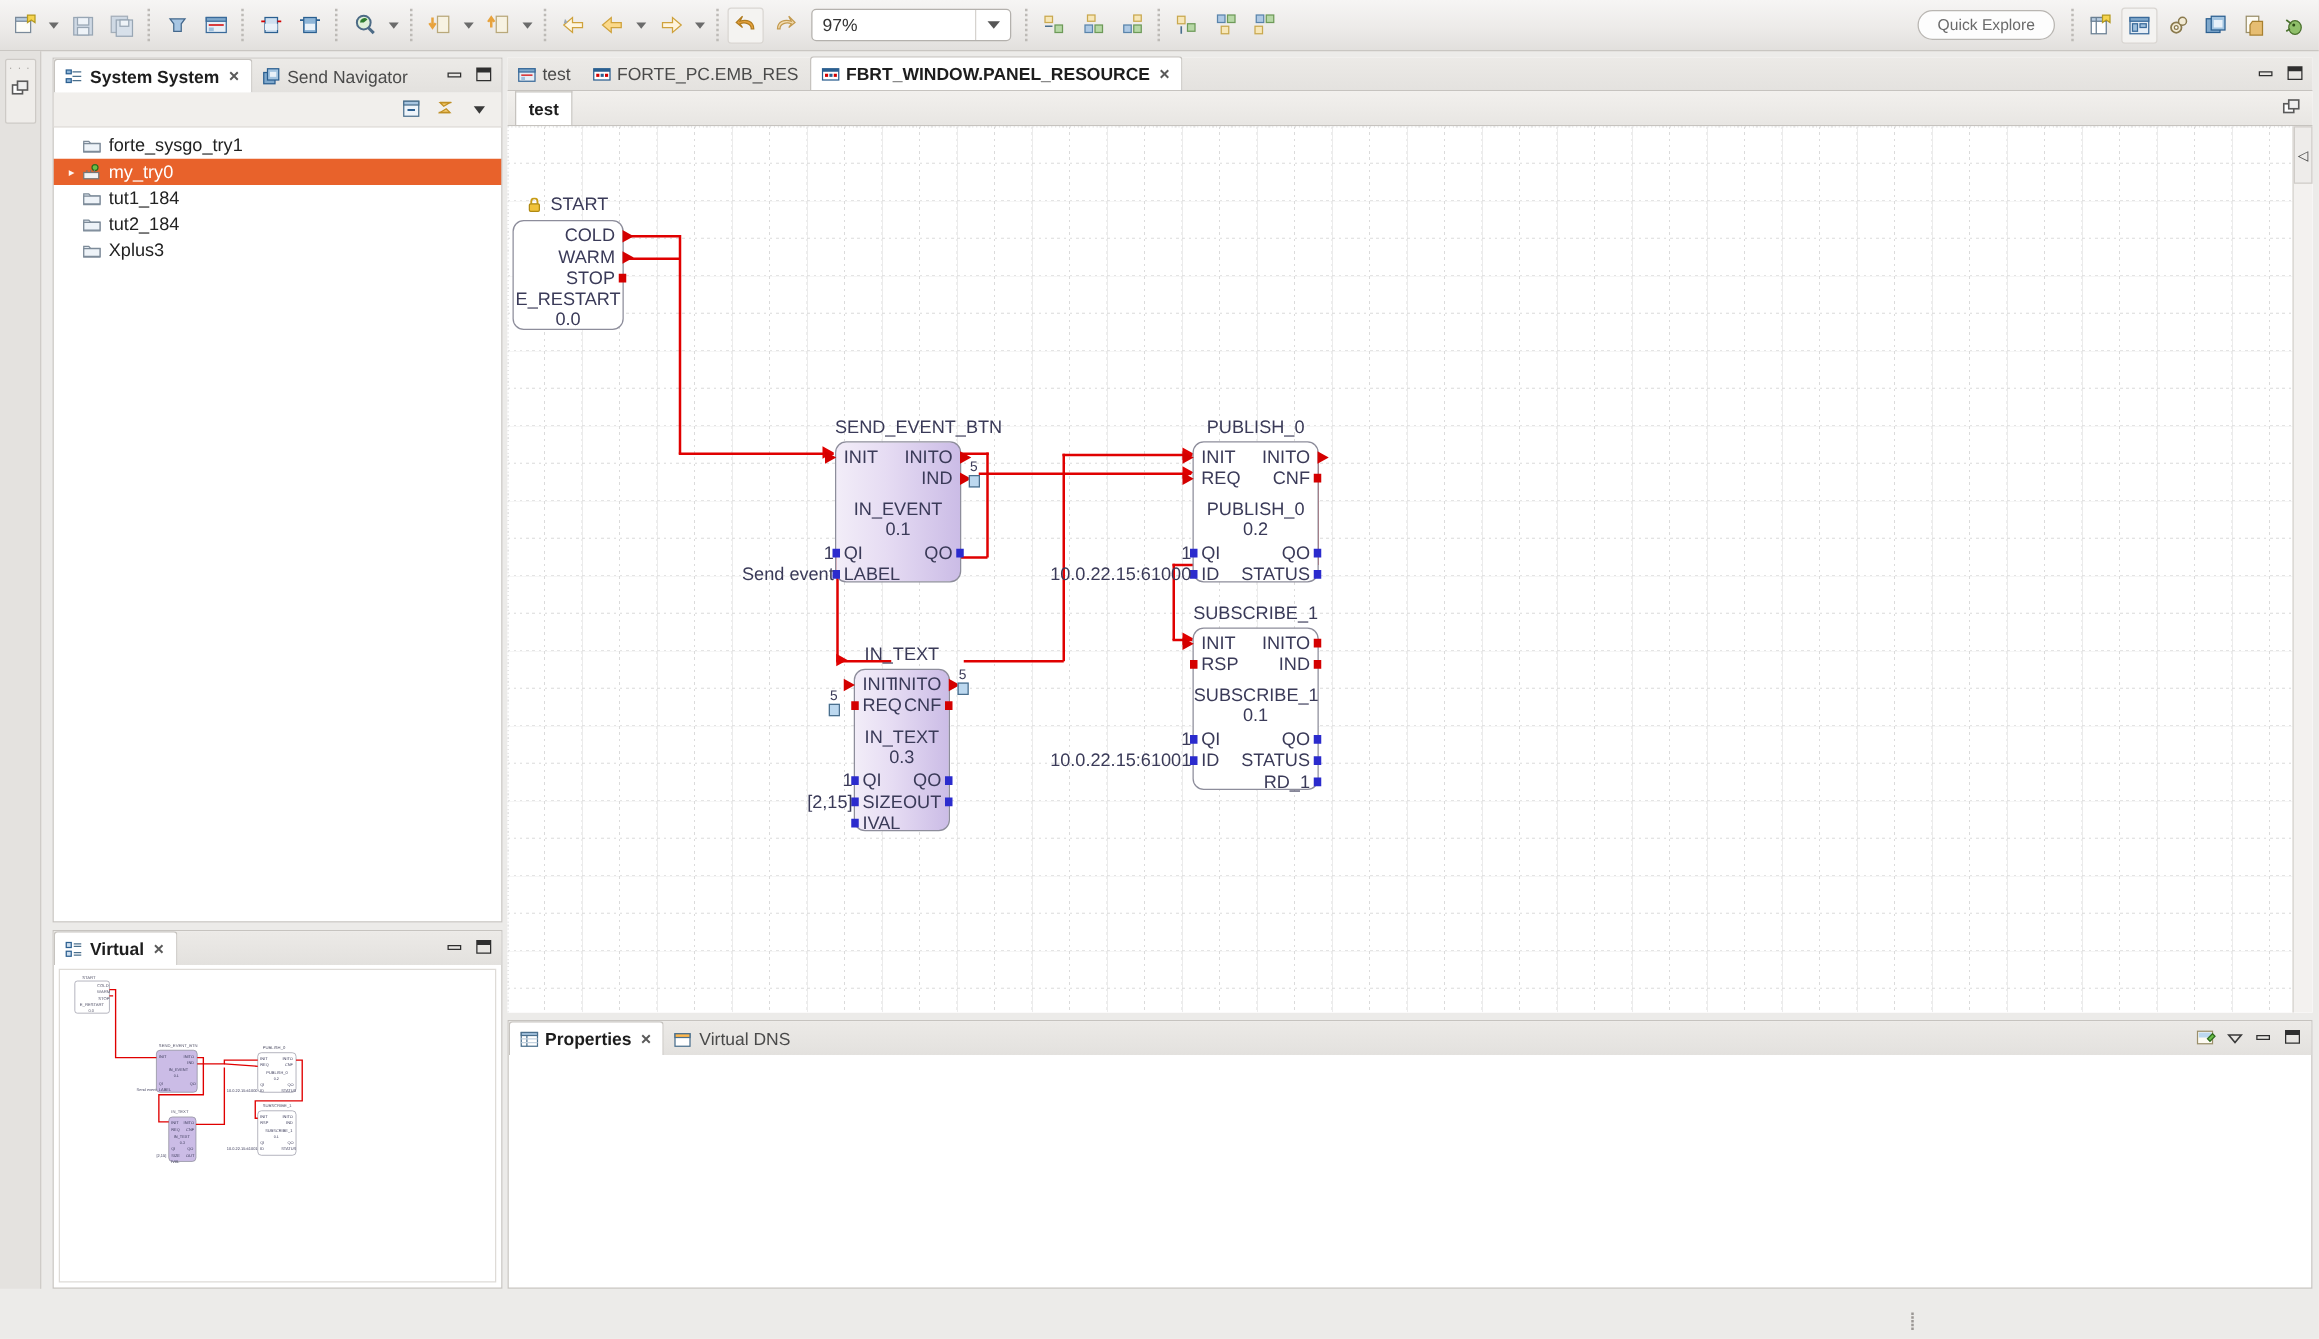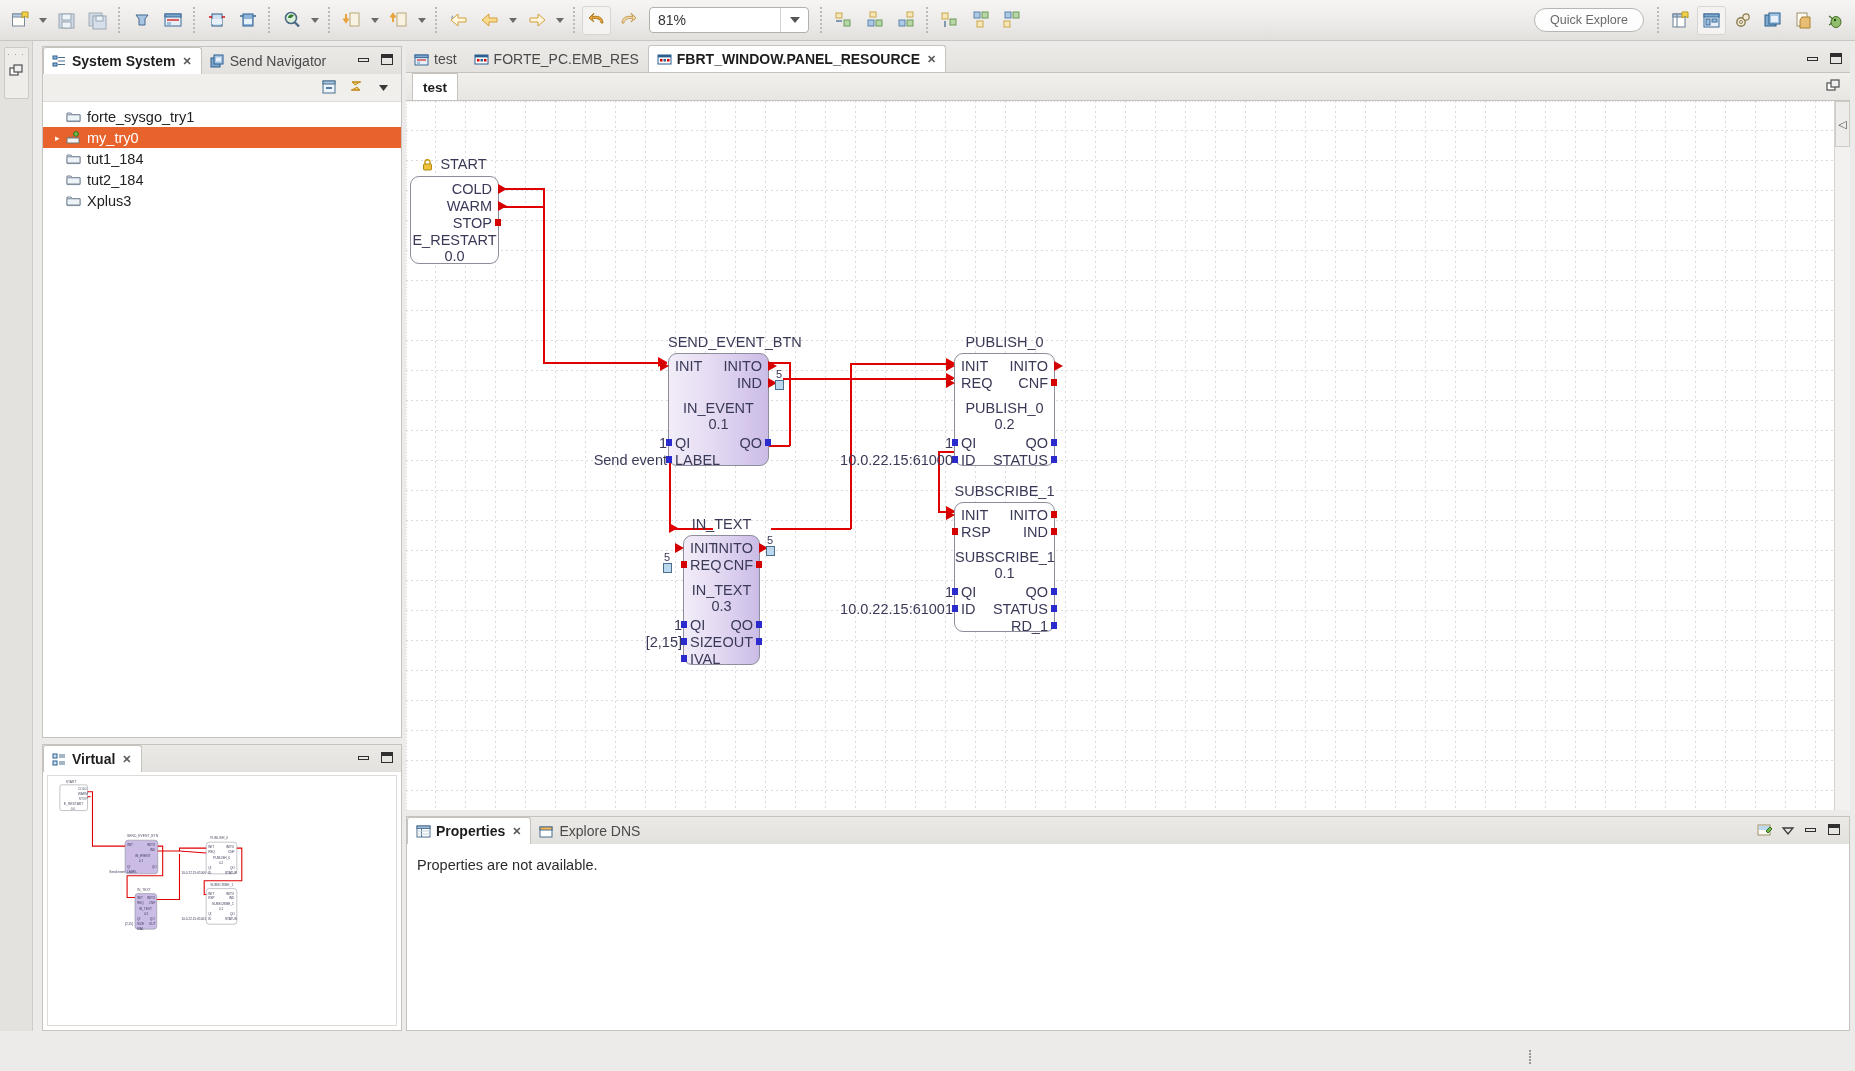--- a/index.html
+++ b/index.html
@@ -360,21 +360,21 @@
         <path d="M16 13 C16 7 10 5 5 7 L7 3 L2 8 L7 12 L5 9 C9 7.5 14 9 14 13 Z" fill="#e8a33d" stroke="#b07c20"></path>
       </svg>
   </div>
   <div class="tb-btn">
     <svg class="ic" width="20" height="20" viewBox="0 0 20 20">
         <path d="M4 13 C4 7 10 5 15 7 L13 3 L18 8 L13 12 L15 9 C11 7.5 6 9 6 13 Z" fill="#f3dcb0" stroke="#c39a4f"></path>
       </svg>
   </div>
 
   <div id="zoom-combo">
-    <span class="zv">81%</span>
+    <span class="zv">97%</span>
     <span class="zb"></span>
   </div>
 
   <div class="tb-sep"></div>
 
   <div class="tb-btn">
     <svg class="ic" width="20" height="20" viewBox="0 0 20 20">
         <rect x="2" y="3" width="6" height="5" fill="#f7e7b8" stroke="#c9a84e"></rect>
         <rect x="10" y="10" width="6" height="6" fill="#b7d8a6" stroke="#6d9a58"></rect>
         <line x1="2" y1="11" x2="8" y2="11" stroke="#4a6f8d" stroke-width="1.3"></line>
@@ -960,21 +960,21 @@
       <span>Properties</span>
       <span class="close">✕</span>
     </div>
     <div class="vtab">
       <span>
         <svg class="ic" width="15" height="15" viewBox="0 0 15 15">
             <rect x="1" y="3" width="12" height="10" fill="#fff" stroke="#4a6f8d"></rect>
             <rect x="1" y="3" width="12" height="3" fill="#ffb84d" stroke="#4a6f8d"></rect>
           </svg>
       </span>
-      <span>Explore DNS</span>
+      <span>Virtual DNS</span>
     </div>
     <div id="prop-btns">
       <div class="pbtn">
         <svg class="ic" width="16" height="16" viewBox="0 0 16 16">
             <rect x="1" y="3" width="12" height="10" fill="#fdfbf3" stroke="#9a8f6a"></rect>
             <rect x="2" y="4" width="10" height="4" fill="#bcd8ef"></rect>
             <path d="M9 9 l4-4 l2 2 l-4 4 z" fill="#6bbf48" stroke="#2f6b1e"></path>
           </svg>
       </div>
       <div class="pbtn">
@@ -982,23 +982,20 @@
             <polygon points="3,6 13,6 8,12" fill="none" stroke="#3a3a3a" stroke-width="1.3"></polygon>
           </svg>
       </div>
       <div class="pbtn">
           <span class="min-gl"></span>
         </div>
       <div class="pbtn">
           <span class="max-gl"></span>
         </div>
     </div>
-  </div>
-  <div id="prop-body">
-    <div id="prop-text">Properties are not available.</div>
   </div>
 </div>
 
 <div id="status-grip">
   <i></i>
     <i></i>
     <i></i>
     <i></i>
     <i></i>
 </div>

